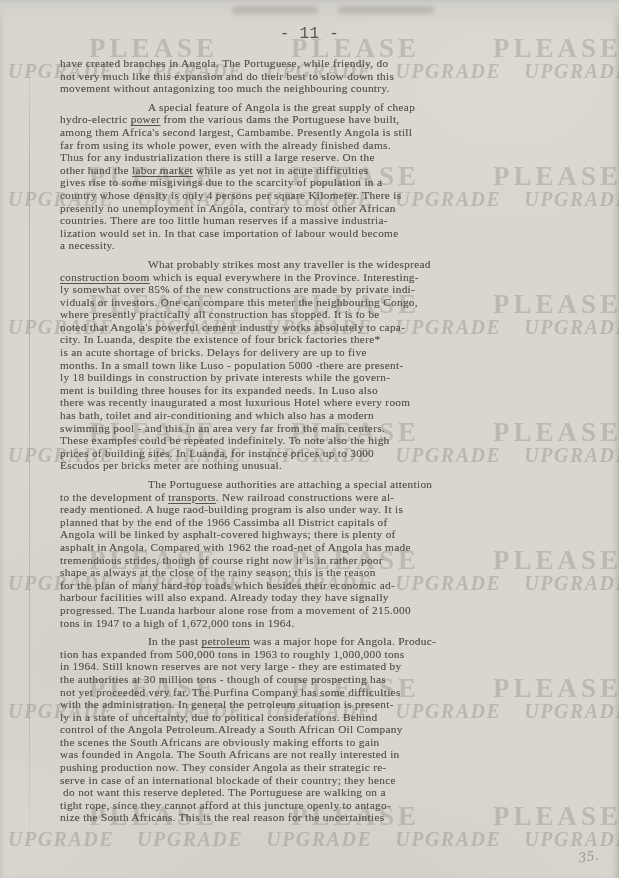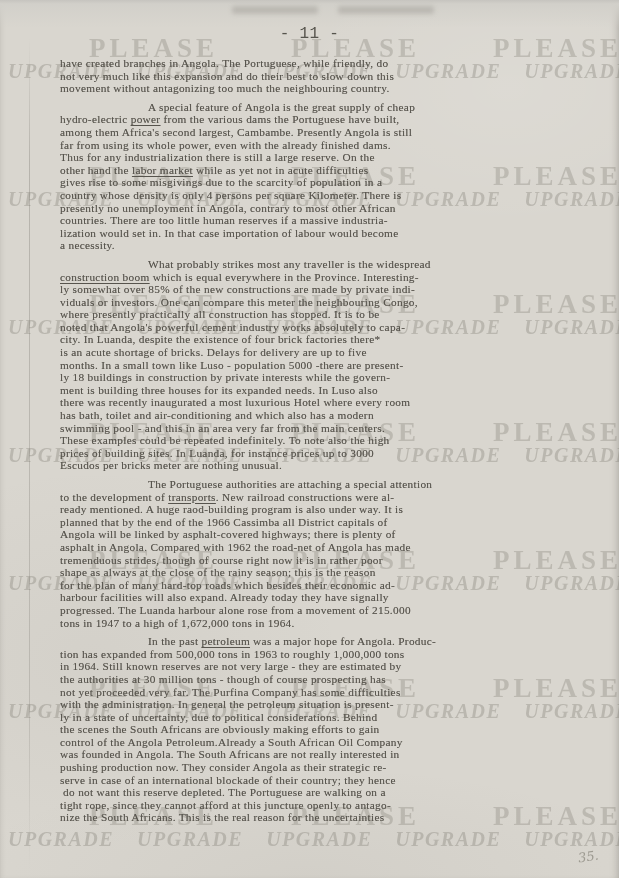--- a/index.html
+++ b/index.html
@@ -152,22 +152,22 @@
         <div class="line">tons in 1947 to a high of 1,672,000 tons in 1964.</div>
       </div>
       <div class="para">
         <div class="line indent">In the past <span class="uline">petroleum</span> was a major hope for Angola. Produc-</div>
         <div class="line">tion has expanded from 500,000 tons in 1963 to roughly 1,000,000 tons</div>
         <div class="line">in 1964. Still known reserves are not very large - they are estimated by</div>
         <div class="line">the authorities at 30 million tons - though of course prospecting has</div>
         <div class="line">not yet proceeded very far. The Purfina Company has some difficulties</div>
         <div class="line">with the administration. In general the petroleum situation is present-</div>
         <div class="line">ly in a state of uncertainty, due to political considerations. Behind</div>
+        <div class="line">control of the Angola Petroleum.Already a South African Oil Company</div>
         <div class="line">the scenes the South Africans are obviously making efforts to gain</div>
-        <div class="line">control of the Angola Petroleum.Already a South African Oil Company</div>
         <div class="line">was founded in Angola. The South Africans are not really interested in</div>
         <div class="line">pushing production now. They consider Angola as their strategic re-</div>
         <div class="line">serve in case of an international blockade of their country; they hence</div>
         <div class="line"> do not want this reserve depleted. The Portuguese are walking on a</div>
         <div class="line">tight rope, since they cannot afford at this juncture openly to antago-</div>
         <div class="line">nize the South Africans. This is the real reason for the uncertainties</div>
       </div>
     </div>
 
   <div class="pencil">35.</div>

